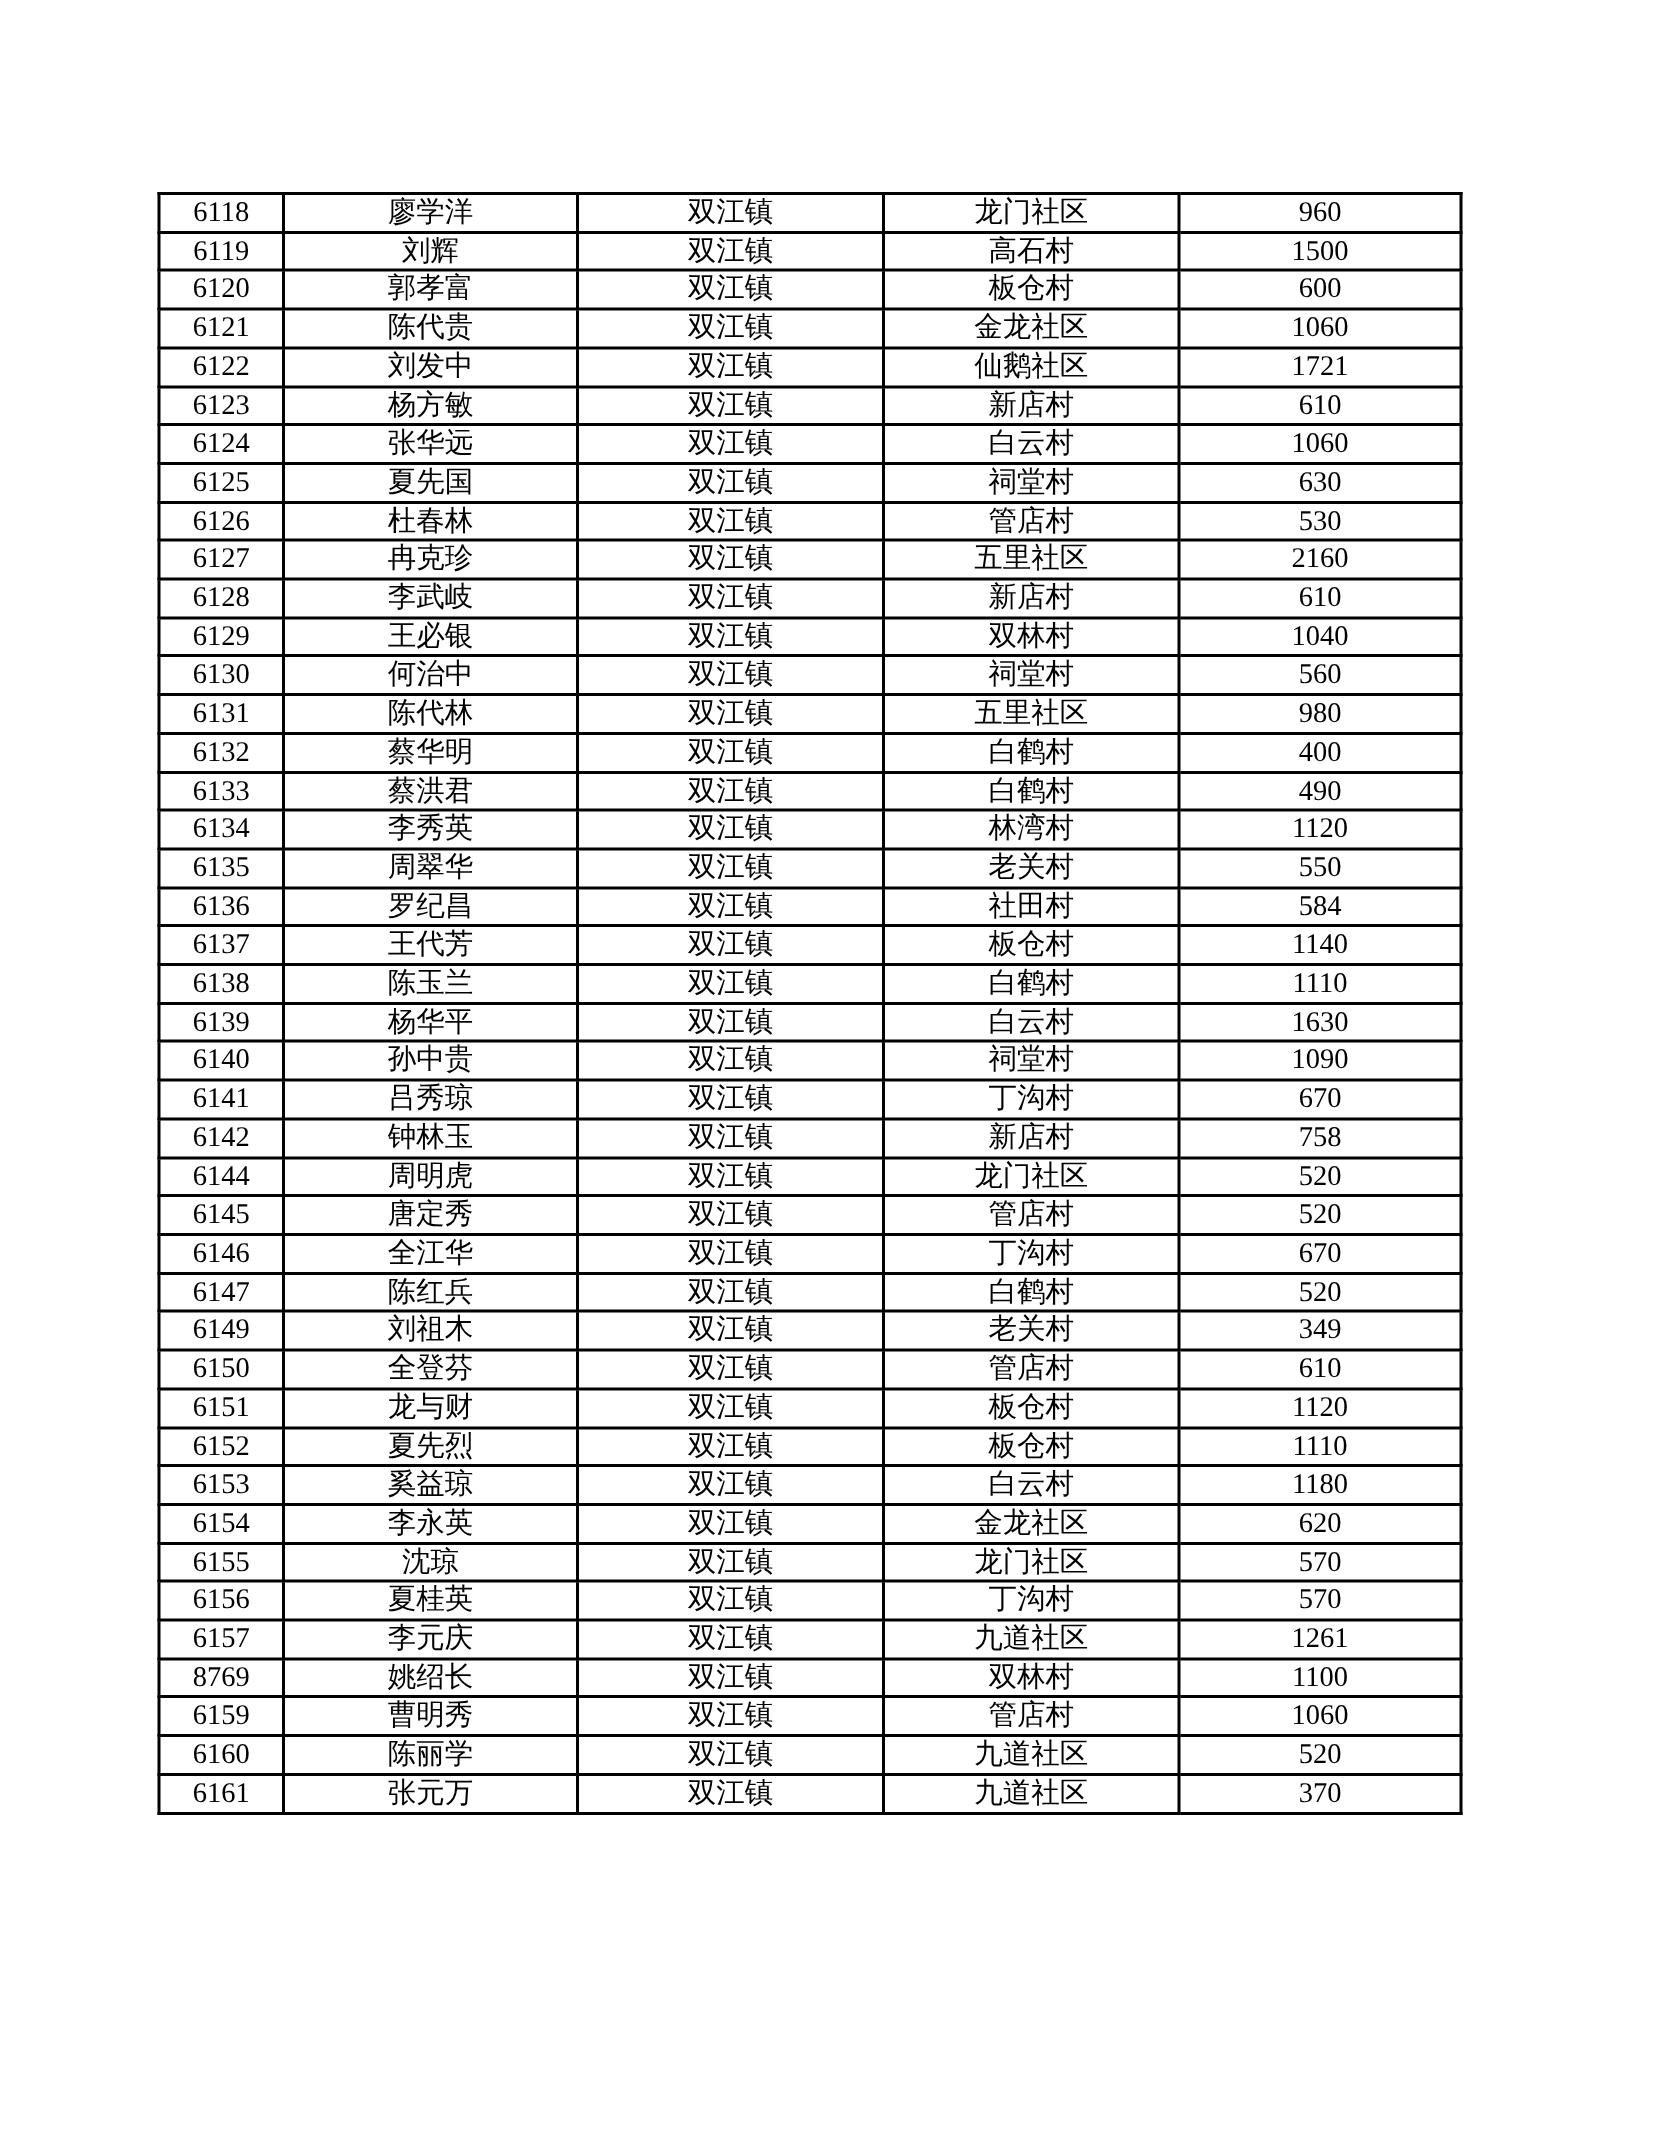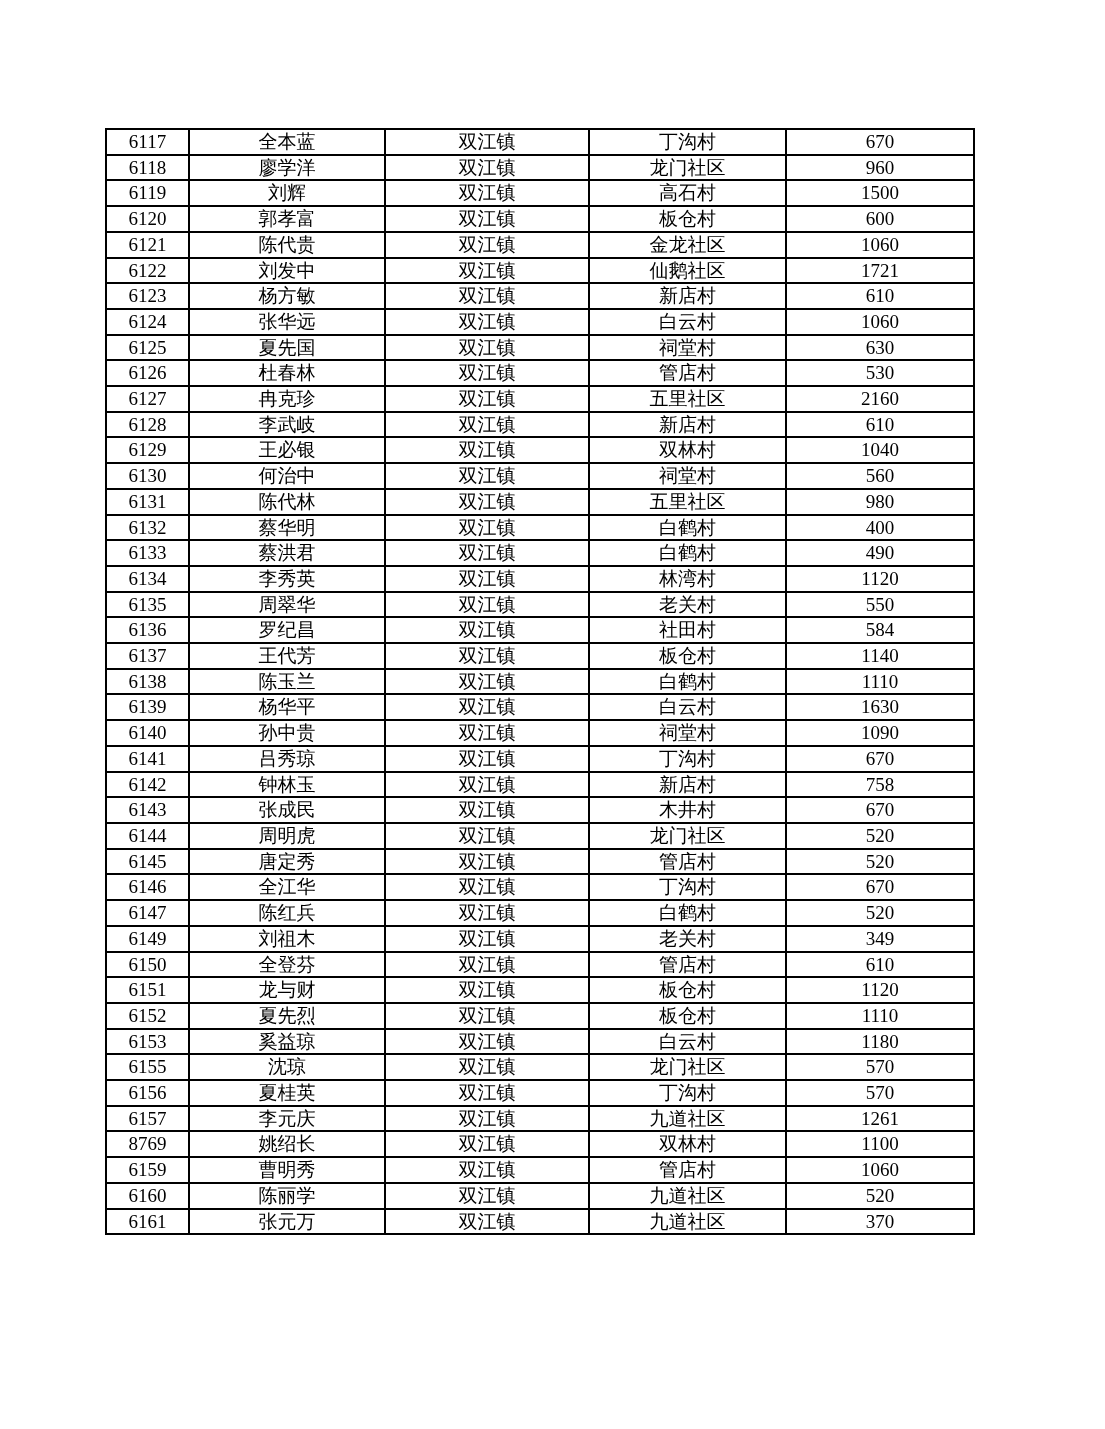--- a/index.html
+++ b/index.html
@@ -48,230 +48,216 @@
   <table class="records">
     <colgroup>
       <col class="c-id">
       <col class="c-name">
       <col class="c-town">
       <col class="c-village">
       <col class="c-amount">
     </colgroup>
     <tbody>
         <tr>
-    <td>6117</td>
-    <td>全本蓝</td>
+    <td>6118</td>
+    <td>廖学洋</td>
+    <td>双江镇</td>
+    <td>龙门社区</td>
+    <td>960</td>
+  </tr>
+        <tr>
+    <td>6119</td>
+    <td>刘辉</td>
+    <td>双江镇</td>
+    <td>高石村</td>
+    <td>1500</td>
+  </tr>
+        <tr>
+    <td>6120</td>
+    <td>郭孝富</td>
+    <td>双江镇</td>
+    <td>板仓村</td>
+    <td>600</td>
+  </tr>
+        <tr>
+    <td>6121</td>
+    <td>陈代贵</td>
+    <td>双江镇</td>
+    <td>金龙社区</td>
+    <td>1060</td>
+  </tr>
+        <tr>
+    <td>6122</td>
+    <td>刘发中</td>
+    <td>双江镇</td>
+    <td>仙鹅社区</td>
+    <td>1721</td>
+  </tr>
+        <tr>
+    <td>6123</td>
+    <td>杨方敏</td>
+    <td>双江镇</td>
+    <td>新店村</td>
+    <td>610</td>
+  </tr>
+        <tr>
+    <td>6124</td>
+    <td>张华远</td>
+    <td>双江镇</td>
+    <td>白云村</td>
+    <td>1060</td>
+  </tr>
+        <tr>
+    <td>6125</td>
+    <td>夏先国</td>
+    <td>双江镇</td>
+    <td>祠堂村</td>
+    <td>630</td>
+  </tr>
+        <tr>
+    <td>6126</td>
+    <td>杜春林</td>
+    <td>双江镇</td>
+    <td>管店村</td>
+    <td>530</td>
+  </tr>
+        <tr>
+    <td>6127</td>
+    <td>冉克珍</td>
+    <td>双江镇</td>
+    <td>五里社区</td>
+    <td>2160</td>
+  </tr>
+        <tr>
+    <td>6128</td>
+    <td>李武岐</td>
+    <td>双江镇</td>
+    <td>新店村</td>
+    <td>610</td>
+  </tr>
+        <tr>
+    <td>6129</td>
+    <td>王必银</td>
+    <td>双江镇</td>
+    <td>双林村</td>
+    <td>1040</td>
+  </tr>
+        <tr>
+    <td>6130</td>
+    <td>何治中</td>
+    <td>双江镇</td>
+    <td>祠堂村</td>
+    <td>560</td>
+  </tr>
+        <tr>
+    <td>6131</td>
+    <td>陈代林</td>
+    <td>双江镇</td>
+    <td>五里社区</td>
+    <td>980</td>
+  </tr>
+        <tr>
+    <td>6132</td>
+    <td>蔡华明</td>
+    <td>双江镇</td>
+    <td>白鹤村</td>
+    <td>400</td>
+  </tr>
+        <tr>
+    <td>6133</td>
+    <td>蔡洪君</td>
+    <td>双江镇</td>
+    <td>白鹤村</td>
+    <td>490</td>
+  </tr>
+        <tr>
+    <td>6134</td>
+    <td>李秀英</td>
+    <td>双江镇</td>
+    <td>林湾村</td>
+    <td>1120</td>
+  </tr>
+        <tr>
+    <td>6135</td>
+    <td>周翠华</td>
+    <td>双江镇</td>
+    <td>老关村</td>
+    <td>550</td>
+  </tr>
+        <tr>
+    <td>6136</td>
+    <td>罗纪昌</td>
+    <td>双江镇</td>
+    <td>社田村</td>
+    <td>584</td>
+  </tr>
+        <tr>
+    <td>6137</td>
+    <td>王代芳</td>
+    <td>双江镇</td>
+    <td>板仓村</td>
+    <td>1140</td>
+  </tr>
+        <tr>
+    <td>6138</td>
+    <td>陈玉兰</td>
+    <td>双江镇</td>
+    <td>白鹤村</td>
+    <td>1110</td>
+  </tr>
+        <tr>
+    <td>6139</td>
+    <td>杨华平</td>
+    <td>双江镇</td>
+    <td>白云村</td>
+    <td>1630</td>
+  </tr>
+        <tr>
+    <td>6140</td>
+    <td>孙中贵</td>
+    <td>双江镇</td>
+    <td>祠堂村</td>
+    <td>1090</td>
+  </tr>
+        <tr>
+    <td>6141</td>
+    <td>吕秀琼</td>
     <td>双江镇</td>
     <td>丁沟村</td>
     <td>670</td>
   </tr>
         <tr>
-    <td>6118</td>
-    <td>廖学洋</td>
+    <td>6142</td>
+    <td>钟林玉</td>
+    <td>双江镇</td>
+    <td>新店村</td>
+    <td>758</td>
+  </tr>
+        <tr>
+    <td>6144</td>
+    <td>周明虎</td>
     <td>双江镇</td>
     <td>龙门社区</td>
-    <td>960</td>
-  </tr>
-        <tr>
-    <td>6119</td>
-    <td>刘辉</td>
-    <td>双江镇</td>
-    <td>高石村</td>
-    <td>1500</td>
-  </tr>
-        <tr>
-    <td>6120</td>
-    <td>郭孝富</td>
-    <td>双江镇</td>
-    <td>板仓村</td>
-    <td>600</td>
-  </tr>
-        <tr>
-    <td>6121</td>
-    <td>陈代贵</td>
-    <td>双江镇</td>
-    <td>金龙社区</td>
-    <td>1060</td>
-  </tr>
-        <tr>
-    <td>6122</td>
-    <td>刘发中</td>
-    <td>双江镇</td>
-    <td>仙鹅社区</td>
-    <td>1721</td>
-  </tr>
-        <tr>
-    <td>6123</td>
-    <td>杨方敏</td>
-    <td>双江镇</td>
-    <td>新店村</td>
-    <td>610</td>
-  </tr>
-        <tr>
-    <td>6124</td>
-    <td>张华远</td>
-    <td>双江镇</td>
-    <td>白云村</td>
-    <td>1060</td>
-  </tr>
-        <tr>
-    <td>6125</td>
-    <td>夏先国</td>
-    <td>双江镇</td>
-    <td>祠堂村</td>
-    <td>630</td>
-  </tr>
-        <tr>
-    <td>6126</td>
-    <td>杜春林</td>
+    <td>520</td>
+  </tr>
+        <tr>
+    <td>6145</td>
+    <td>唐定秀</td>
     <td>双江镇</td>
     <td>管店村</td>
-    <td>530</td>
-  </tr>
-        <tr>
-    <td>6127</td>
-    <td>冉克珍</td>
-    <td>双江镇</td>
-    <td>五里社区</td>
-    <td>2160</td>
-  </tr>
-        <tr>
-    <td>6128</td>
-    <td>李武岐</td>
-    <td>双江镇</td>
-    <td>新店村</td>
-    <td>610</td>
-  </tr>
-        <tr>
-    <td>6129</td>
-    <td>王必银</td>
-    <td>双江镇</td>
-    <td>双林村</td>
-    <td>1040</td>
-  </tr>
-        <tr>
-    <td>6130</td>
-    <td>何治中</td>
-    <td>双江镇</td>
-    <td>祠堂村</td>
-    <td>560</td>
-  </tr>
-        <tr>
-    <td>6131</td>
-    <td>陈代林</td>
-    <td>双江镇</td>
-    <td>五里社区</td>
-    <td>980</td>
-  </tr>
-        <tr>
-    <td>6132</td>
-    <td>蔡华明</td>
-    <td>双江镇</td>
-    <td>白鹤村</td>
-    <td>400</td>
-  </tr>
-        <tr>
-    <td>6133</td>
-    <td>蔡洪君</td>
-    <td>双江镇</td>
-    <td>白鹤村</td>
-    <td>490</td>
-  </tr>
-        <tr>
-    <td>6134</td>
-    <td>李秀英</td>
-    <td>双江镇</td>
-    <td>林湾村</td>
-    <td>1120</td>
-  </tr>
-        <tr>
-    <td>6135</td>
-    <td>周翠华</td>
-    <td>双江镇</td>
-    <td>老关村</td>
-    <td>550</td>
-  </tr>
-        <tr>
-    <td>6136</td>
-    <td>罗纪昌</td>
-    <td>双江镇</td>
-    <td>社田村</td>
-    <td>584</td>
-  </tr>
-        <tr>
-    <td>6137</td>
-    <td>王代芳</td>
-    <td>双江镇</td>
-    <td>板仓村</td>
-    <td>1140</td>
-  </tr>
-        <tr>
-    <td>6138</td>
-    <td>陈玉兰</td>
-    <td>双江镇</td>
-    <td>白鹤村</td>
-    <td>1110</td>
-  </tr>
-        <tr>
-    <td>6139</td>
-    <td>杨华平</td>
-    <td>双江镇</td>
-    <td>白云村</td>
-    <td>1630</td>
-  </tr>
-        <tr>
-    <td>6140</td>
-    <td>孙中贵</td>
-    <td>双江镇</td>
-    <td>祠堂村</td>
-    <td>1090</td>
-  </tr>
-        <tr>
-    <td>6141</td>
-    <td>吕秀琼</td>
+    <td>520</td>
+  </tr>
+        <tr>
+    <td>6146</td>
+    <td>全江华</td>
     <td>双江镇</td>
     <td>丁沟村</td>
     <td>670</td>
   </tr>
         <tr>
-    <td>6142</td>
-    <td>钟林玉</td>
-    <td>双江镇</td>
-    <td>新店村</td>
-    <td>758</td>
-  </tr>
-        <tr>
-    <td>6143</td>
-    <td>张成民</td>
-    <td>双江镇</td>
-    <td>木井村</td>
-    <td>670</td>
-  </tr>
-        <tr>
-    <td>6144</td>
-    <td>周明虎</td>
-    <td>双江镇</td>
-    <td>龙门社区</td>
-    <td>520</td>
-  </tr>
-        <tr>
-    <td>6145</td>
-    <td>唐定秀</td>
-    <td>双江镇</td>
-    <td>管店村</td>
-    <td>520</td>
-  </tr>
-        <tr>
-    <td>6146</td>
-    <td>全江华</td>
-    <td>双江镇</td>
-    <td>丁沟村</td>
-    <td>670</td>
-  </tr>
-        <tr>
     <td>6147</td>
     <td>陈红兵</td>
     <td>双江镇</td>
     <td>白鹤村</td>
     <td>520</td>
   </tr>
         <tr>
     <td>6149</td>
     <td>刘祖木</td>
     <td>双江镇</td>
@@ -298,20 +284,27 @@
     <td>双江镇</td>
     <td>板仓村</td>
     <td>1110</td>
   </tr>
         <tr>
     <td>6153</td>
     <td>奚益琼</td>
     <td>双江镇</td>
     <td>白云村</td>
     <td>1180</td>
+  </tr>
+        <tr>
+    <td>6154</td>
+    <td>李永英</td>
+    <td>双江镇</td>
+    <td>金龙社区</td>
+    <td>620</td>
   </tr>
         <tr>
     <td>6155</td>
     <td>沈琼</td>
     <td>双江镇</td>
     <td>龙门社区</td>
     <td>570</td>
   </tr>
         <tr>
     <td>6156</td>

